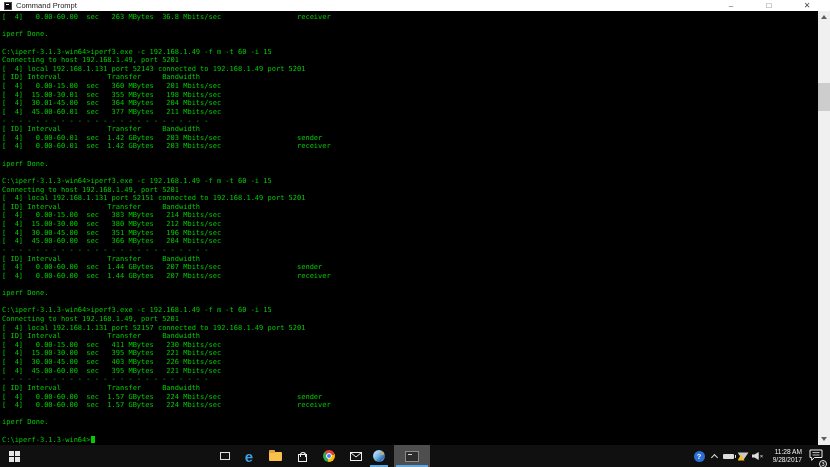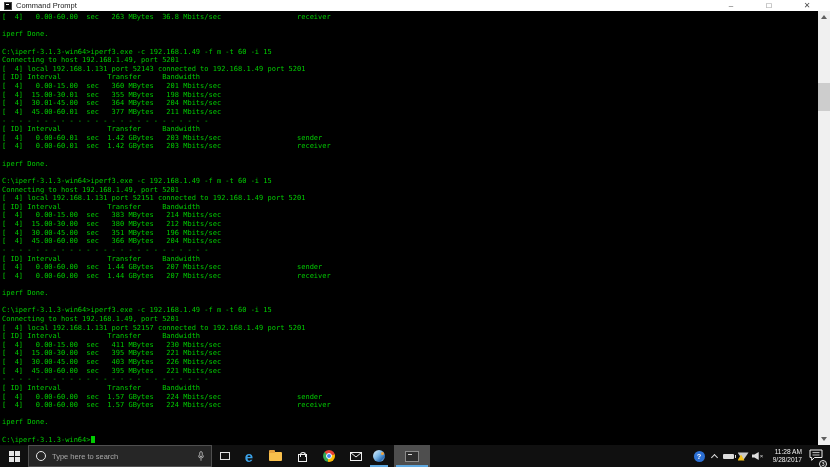--- a/index.html
+++ b/index.html
@@ -162,29 +162,20 @@
 
     <div class="tb-abs start-btn">
       <span class="win-logo">
           <span></span>
           <span></span>
           <span></span>
           <span></span>
         </span>
     </div>
 
-    <div class="tb-abs search-box">
-      <span class="cortana-ring"></span>
-      <input class="search-input" placeholder="Type here to search" style="">
-      <svg class="mic" width="8" height="11" viewBox="0 0 10 14">
-        <rect x="3.4" y="0.8" width="3.2" height="6.4" rx="1.6" fill="none" stroke="#cccccc" stroke-width="1"></rect>
-        <path d="M1.8 5.8 a3.2 3.2 0 0 0 6.4 0" fill="none" stroke="#cccccc" stroke-width="1"></path>
-        <line x1="5" y1="9.4" x2="5" y2="12.4" stroke="#cccccc" stroke-width="1"></line>
-      </svg>
-    </div>
 
     <div class="tb-abs tb-btn" style="left:214px">
       <span class="taskview-rect"></span>
     </div>
 
     <div class="tb-abs tb-btn" style="left:238px">
       <span class="edge-e">e</span>
     </div>
 
     <div class="tb-abs tb-btn" style="left:264px">

